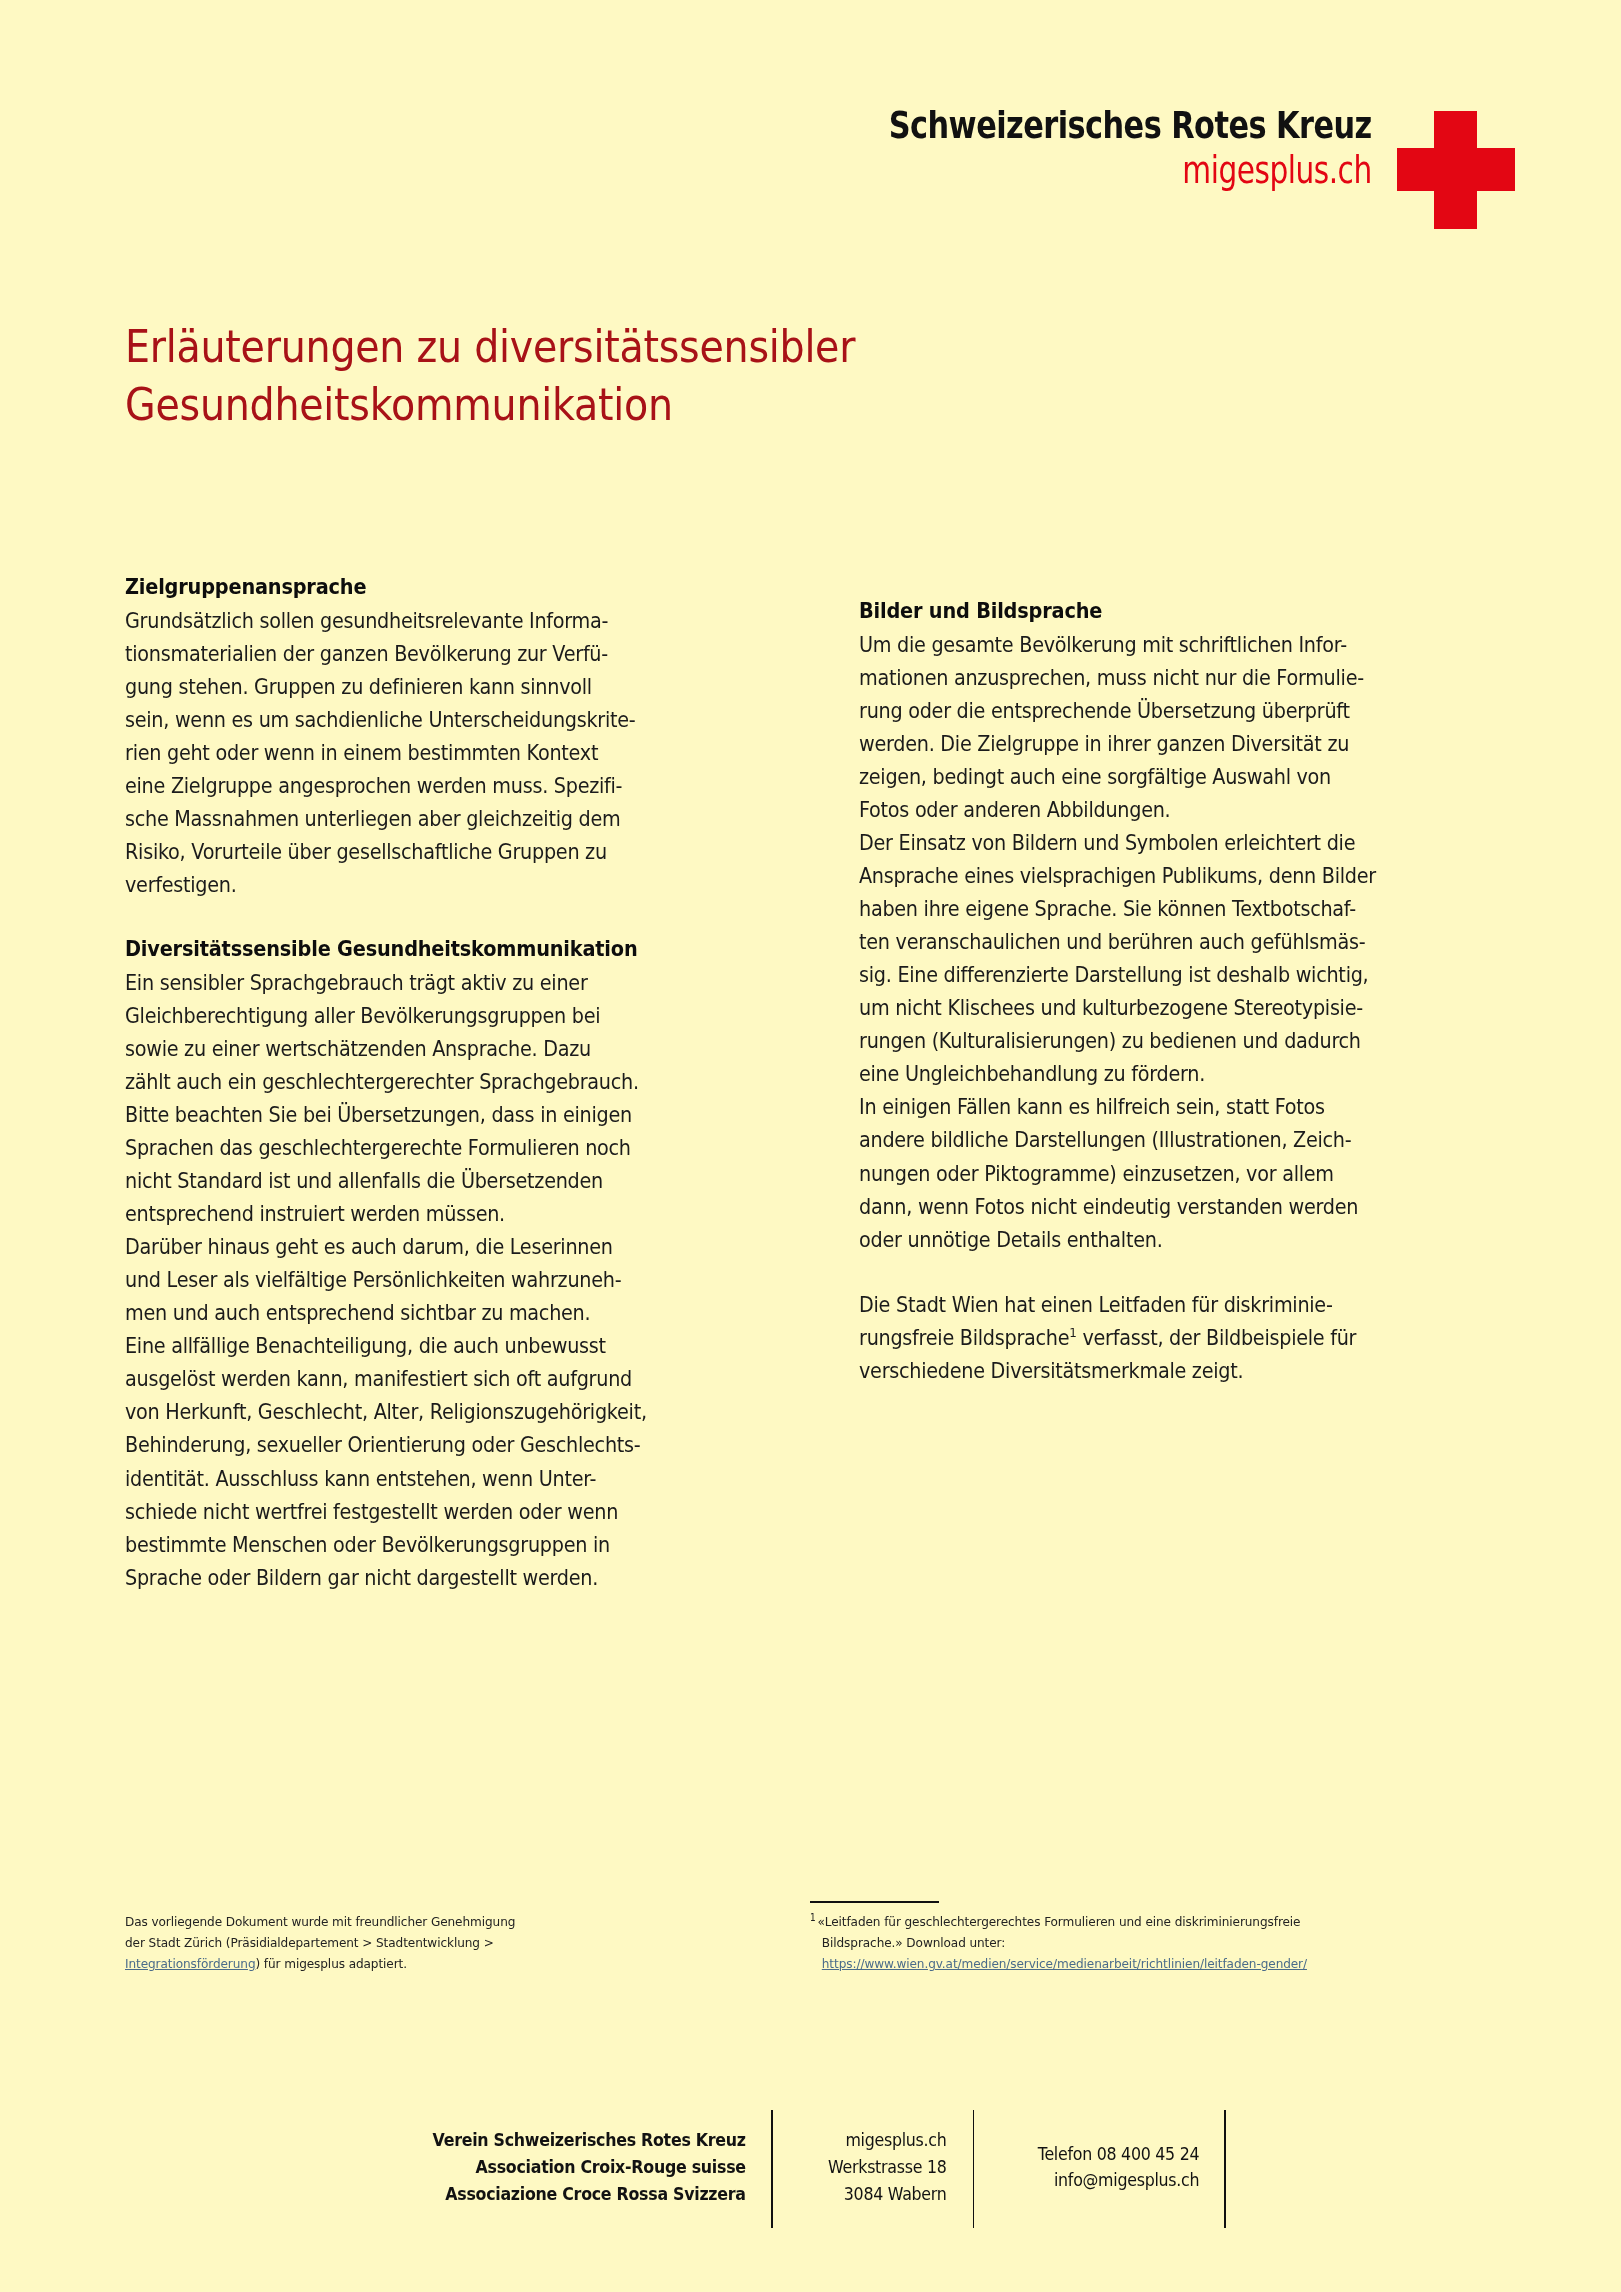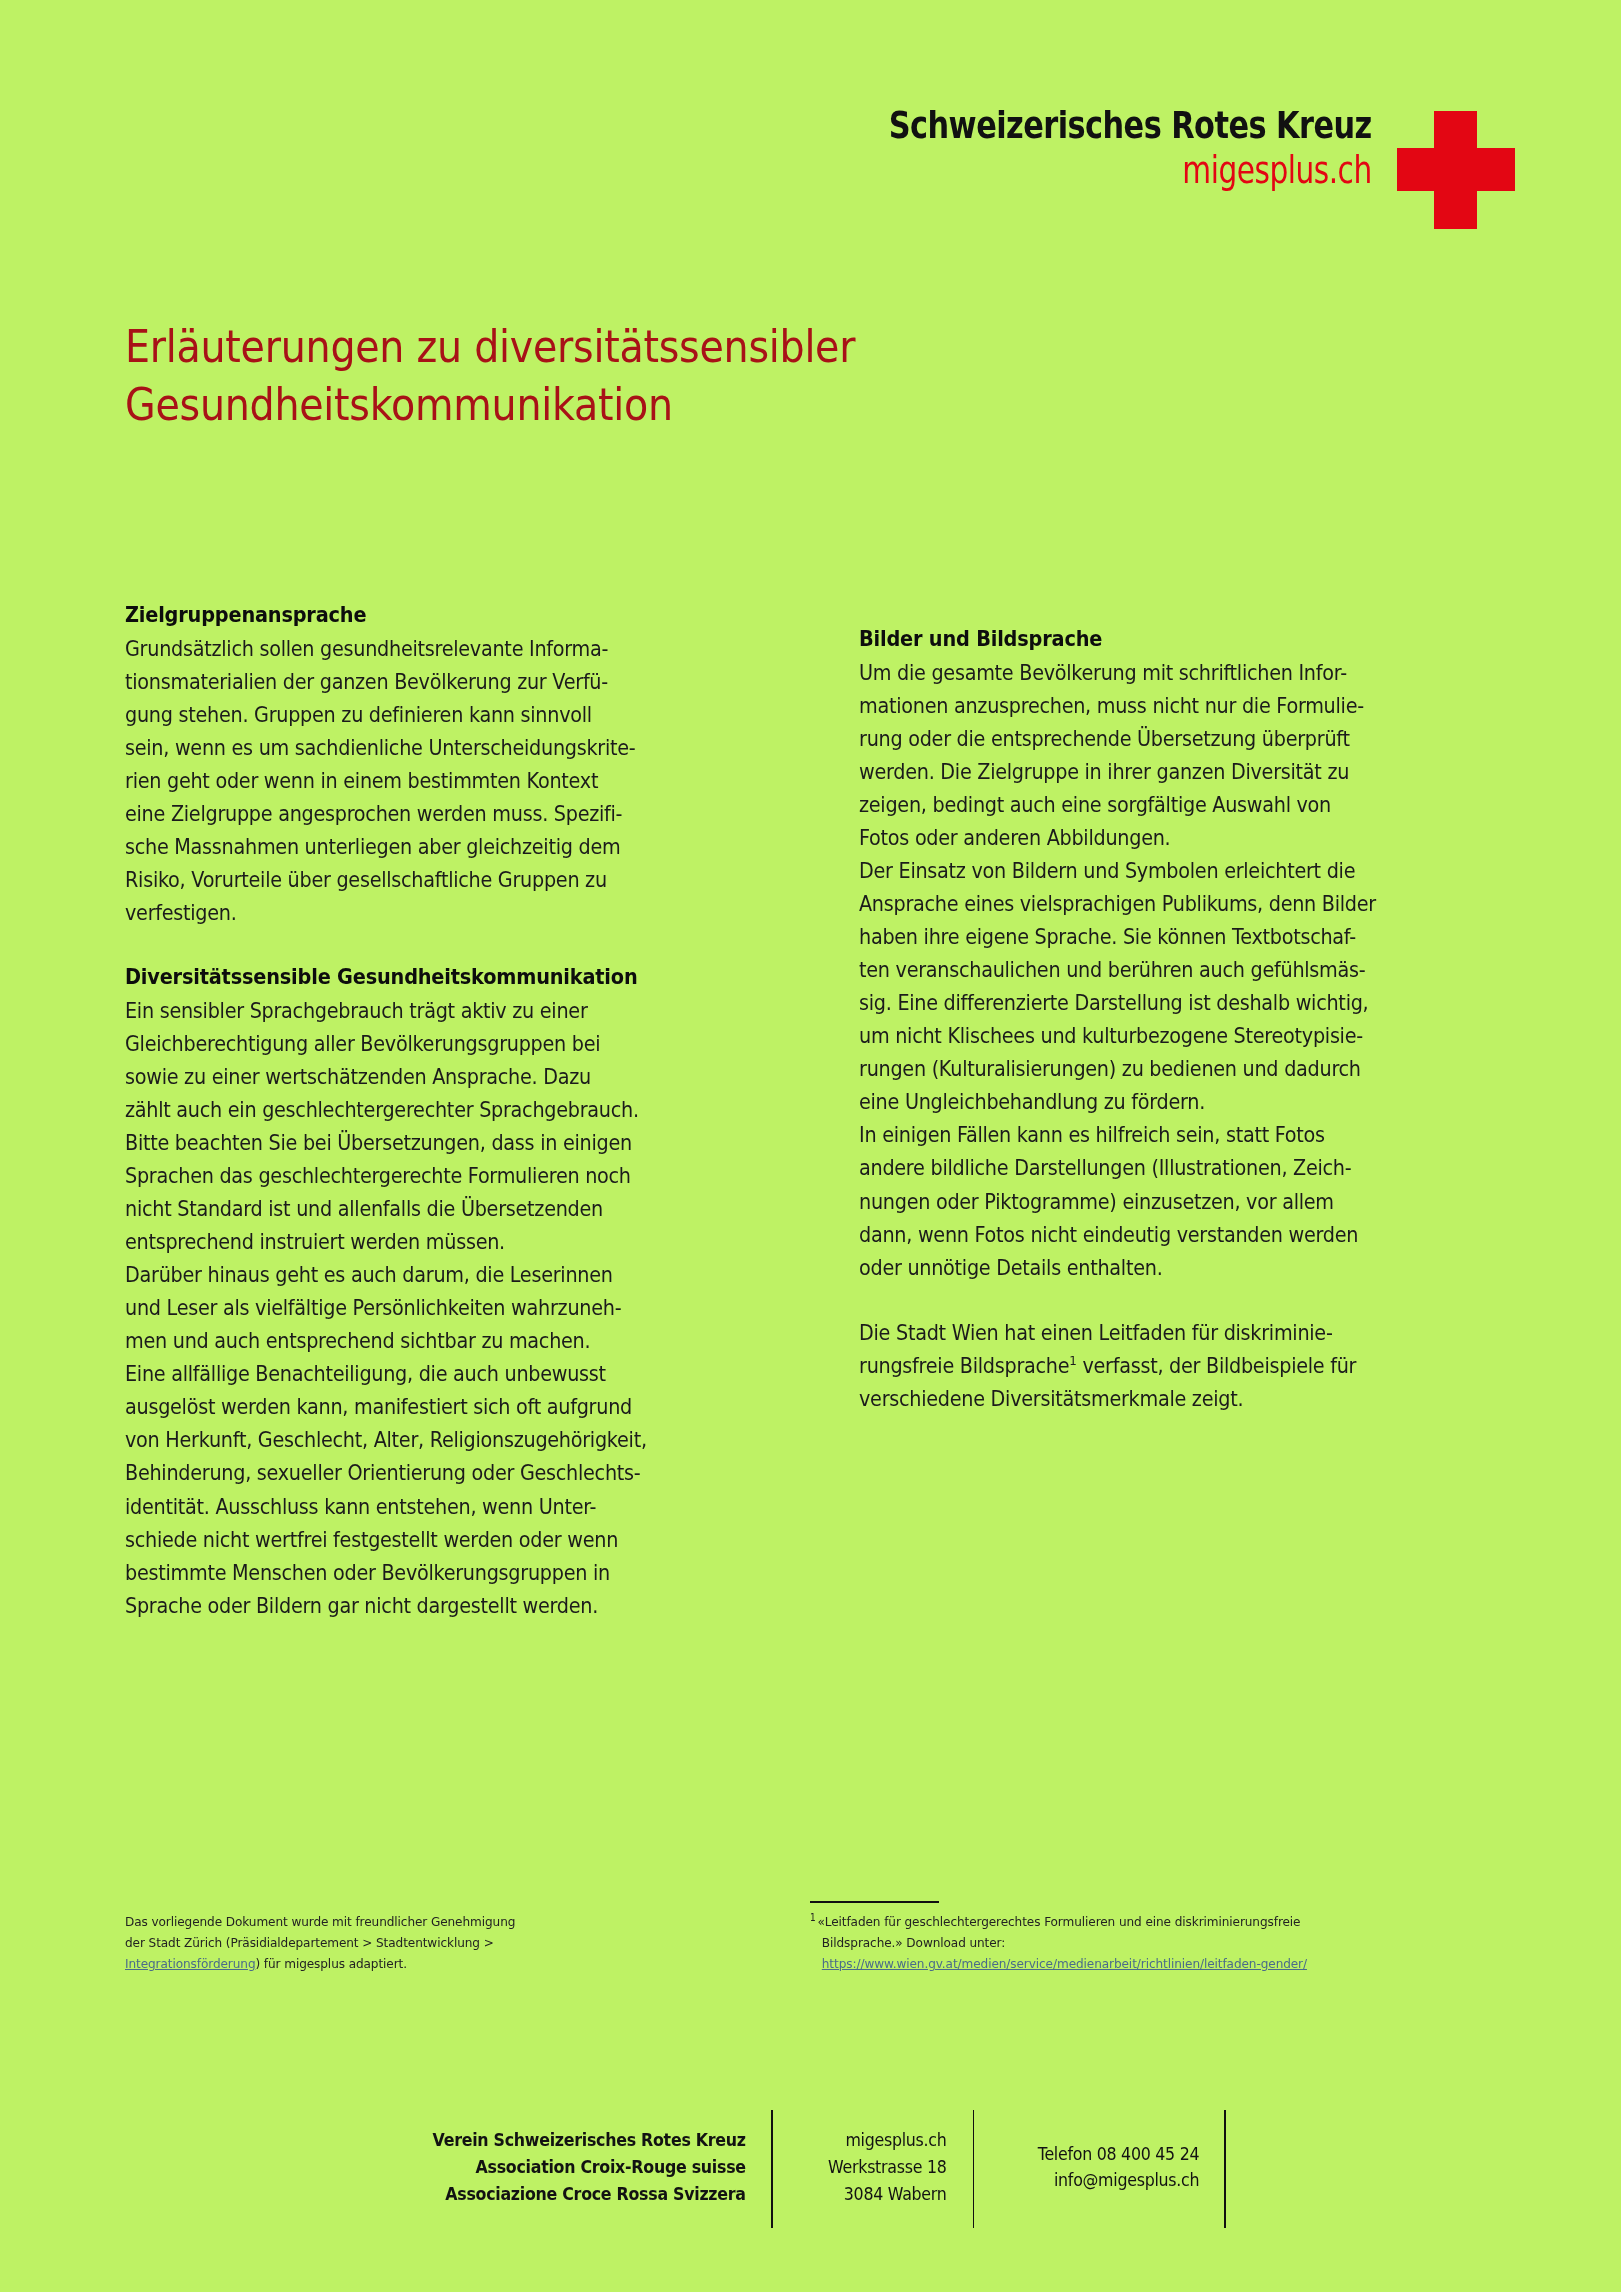--- a/index.html
+++ b/index.html
@@ -9,21 +9,21 @@
     background: #ffffff;
   }
   body {
     font-family: "Liberation Sans", sans-serif;
     color: #1a1a1a;
   }
   .page {
     position: relative;
     width: 1621px;
     height: 2293px;
-    background: #bef264;
+    background: #fef9c3;
     overflow: hidden;
     box-sizing: border-box;
   }
 
   
   .logo-block {
     position: absolute;
     top: 106px;
     left: 0;
     width: 1621px;
@@ -97,21 +97,21 @@
     letter-spacing: -0.3px;
     transform: scaleX(0.88);
     transform-origin: left top;
   }
   .doc-title .tline { display: block; white-space: nowrap; }
 
   
   .columns {
     position: absolute;
     left: 125px;
-    top: 600px;
+    top: 572px;
     width: 1370px;
     display: flex;
     gap: 97px;
   }
   .col { width: 686px; }
   .col-right { width: 686px; margin-top: 24px; }
 
   .sec-head {
     font-family: "DejaVu Sans", sans-serif;
     font-weight: 700;

